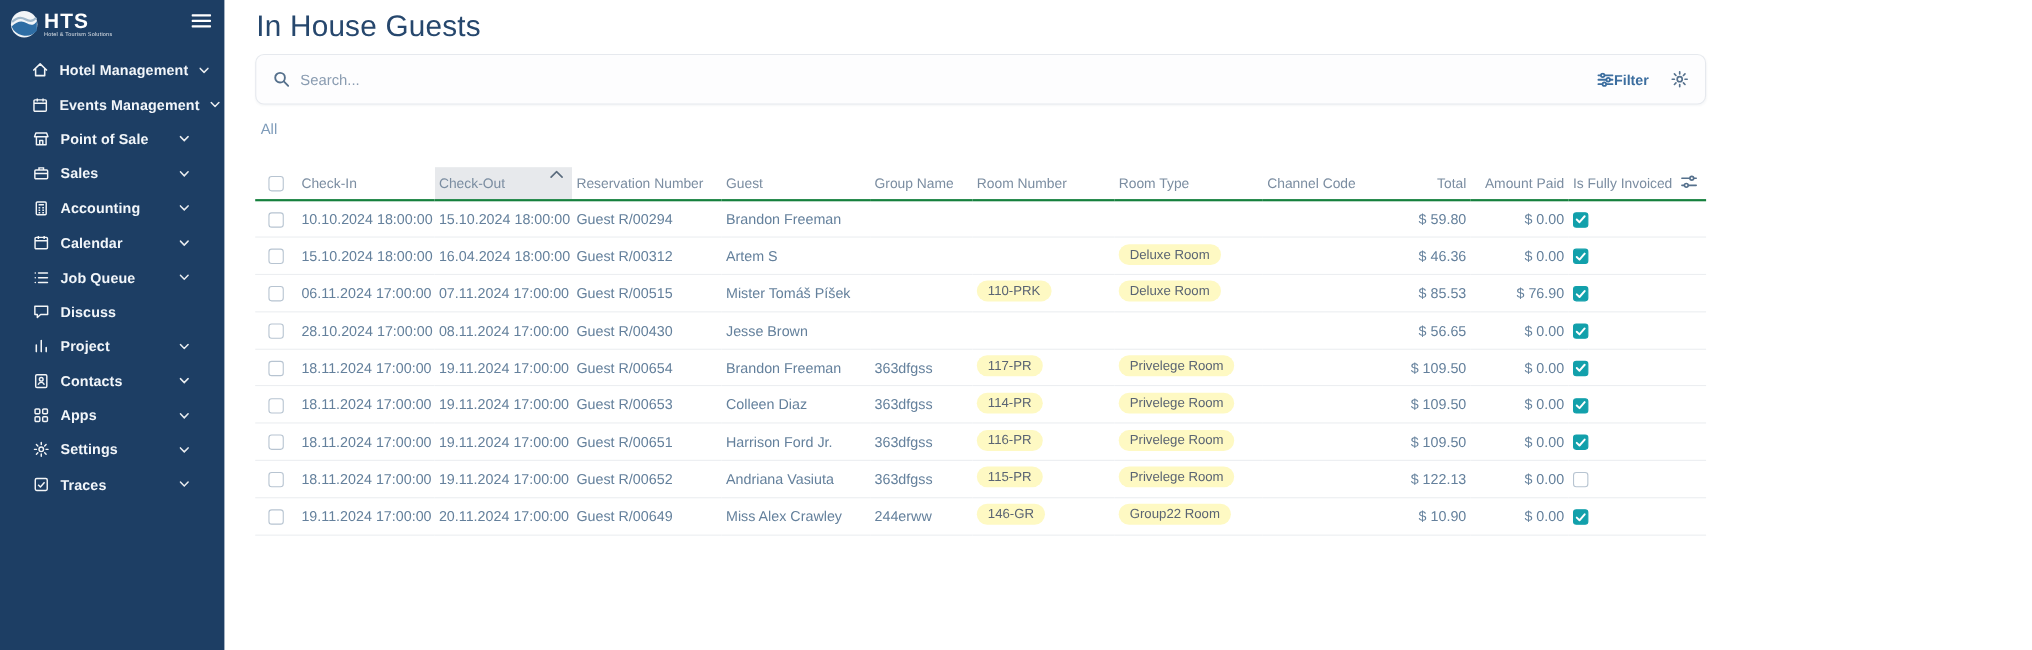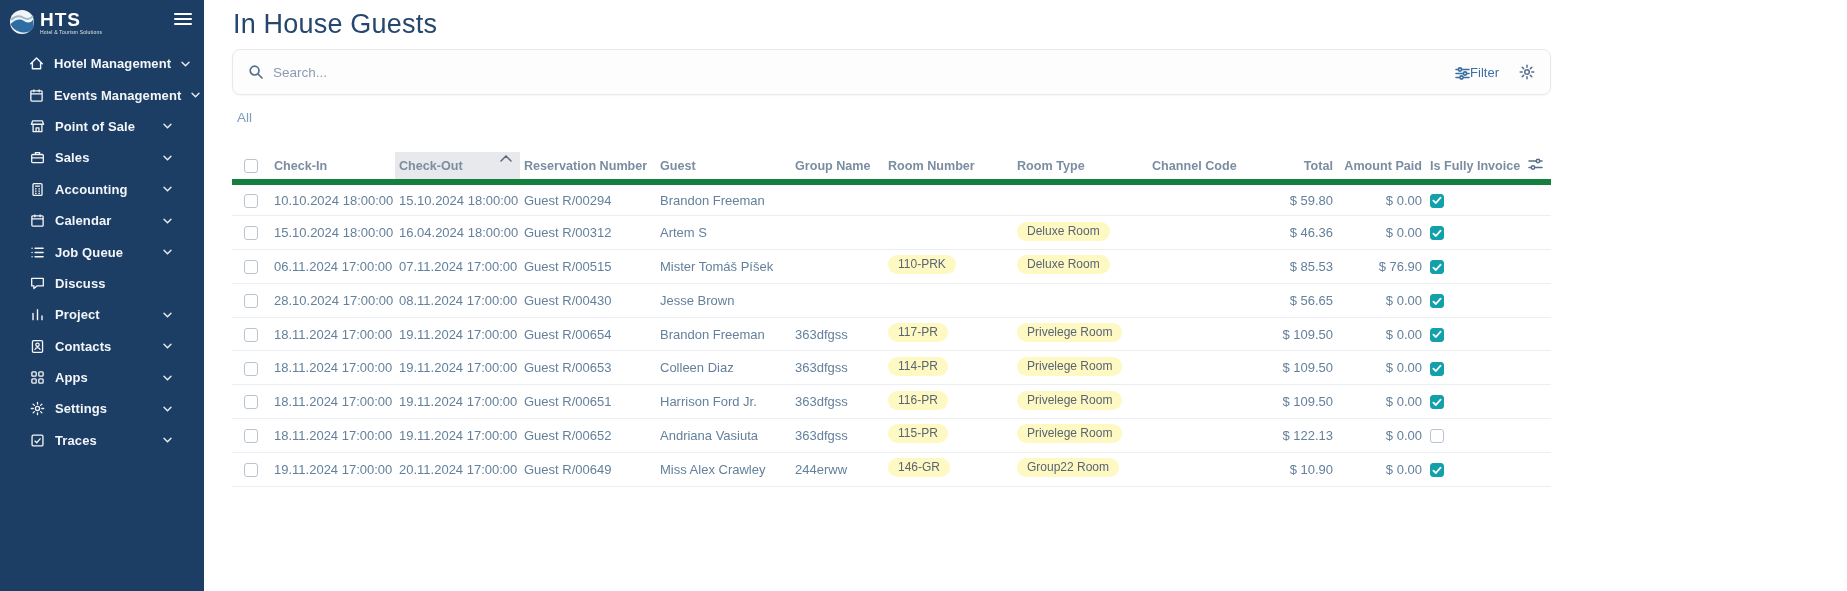--- a/index.html
+++ b/index.html
@@ -30,34 +30,34 @@
   .content { width:1319px; }
 
   .toolbar { height:46px; border:1px solid #e6e9ee; background:#fdfdfe; border-radius:8px;
              box-shadow:0 1px 2px rgba(20,40,70,.04);
              display:flex; align-items:center; justify-content:space-between; padding:0 15px; }
   .search-box { display:flex; align-items:center; gap:9px; flex:1; }
   .search-box input { border:none; outline:none; background:transparent; font-size:13.5px;
                       color:#42586f; width:420px; font-family:"Liberation Sans",sans-serif; }
   .search-box input::placeholder { color:#8a9cb1; }
   .toolbar-right { display:flex; align-items:center; gap:20px; }
-  .filter-btn { display:flex; align-items:flex-end; gap:0; background:none; border:none;
-                color:var(--filter-blue,#3c6e9f); font-size:13px; font-weight:400;
+  .filter-btn { display:flex; align-items:center; gap:0; background:none; border:none;
+                color:var(--filter-blue,#3c6e9f); font-size:13px; font-weight:700;
                 cursor:pointer; font-family:"Liberation Sans",sans-serif; }
   .gear-btn { color:#55708c; cursor:pointer; display:inline-flex; }
 
   .tab-all { margin:15px 0 27px 5px; font-size:13.5px; color:#7f9cba; cursor:pointer; }
 
   
   table { width:1319px; border-collapse:collapse; table-layout:fixed;
           color:var(--text-muted,#64809c); }
   th, td { white-space:nowrap; overflow:hidden; }
-  thead th { font-size:12.6px; font-weight:700; color:#7b8da1; text-align:left;
+  thead th { font-size:12.6px; font-weight:400; color:#7b8da1; text-align:left;
              height:30px; vertical-align:middle; padding:0 4px;
-             border-bottom:6px solid #15803d; position:relative; cursor:pointer; }
+             border-bottom:2px solid #15803d; position:relative; cursor:pointer; }
   thead th.sorted { background:#e7e9ec; }
   .sort-caret { position:absolute; top:-1px; right:8px; color:#5a6b7d; }
   tbody td { font-size:13px; height:33.8px; vertical-align:middle; padding:0 4px;
              border-bottom:1px solid #eceef1; }
   tbody tr { cursor:pointer; }
   th.num, td.num { text-align:right; }
   .col-check { width:38px; text-align:center; }
   .col-0 { width:125px; } .col-1 { width:125px; } .col-2 { width:136px; }
   .col-3 { width:135px; } .col-4 { width:93px; }  .col-5 { width:129px; }
   .col-6 { width:135px; } .col-7 { width:92px; }  .col-8 { width:97px; }

